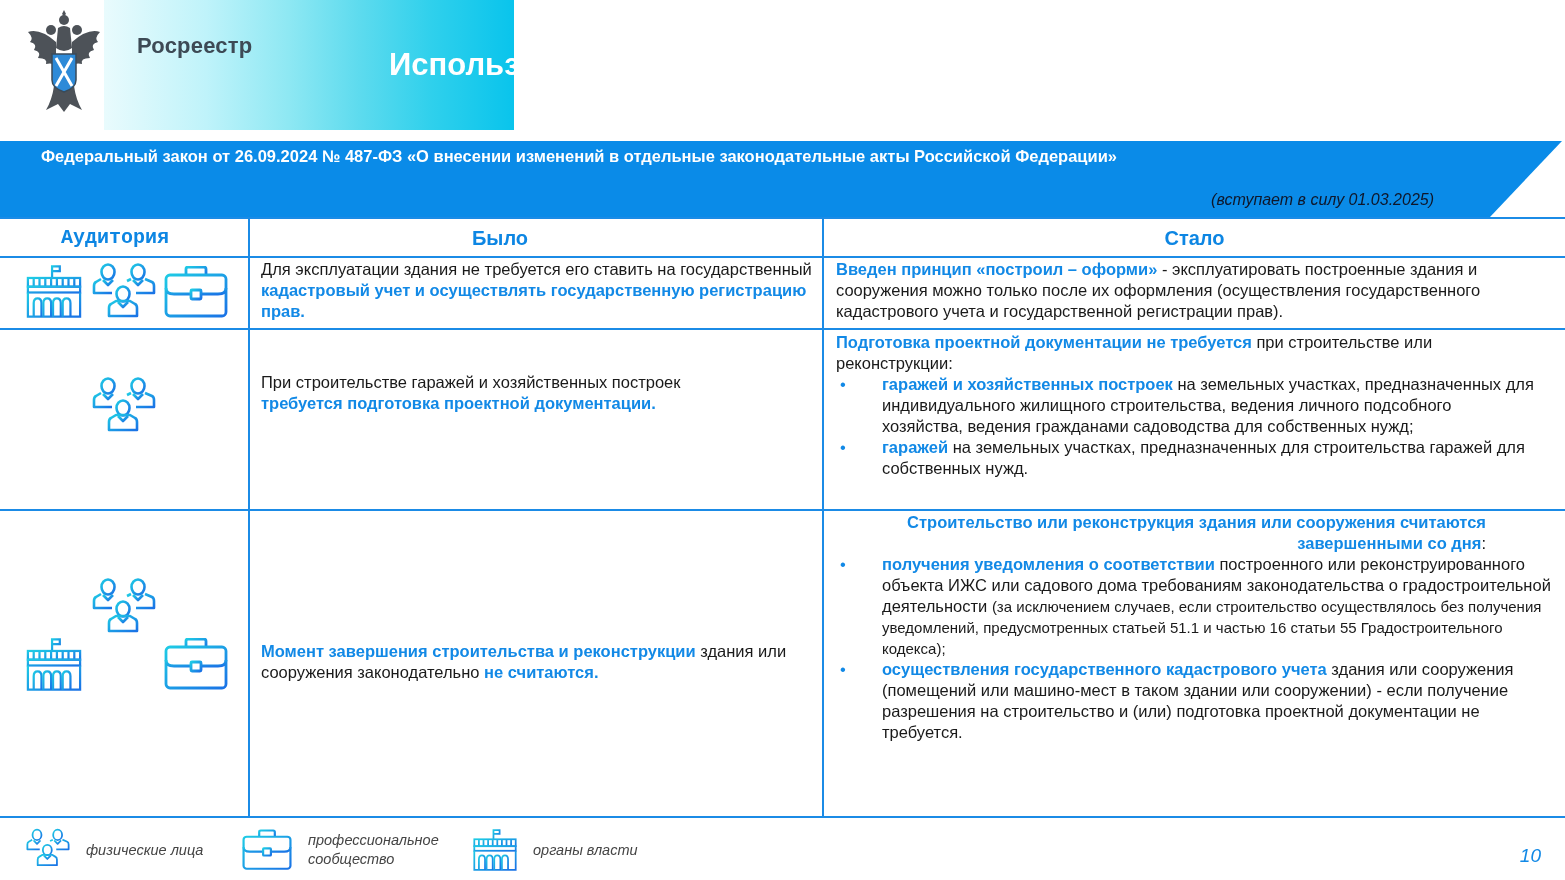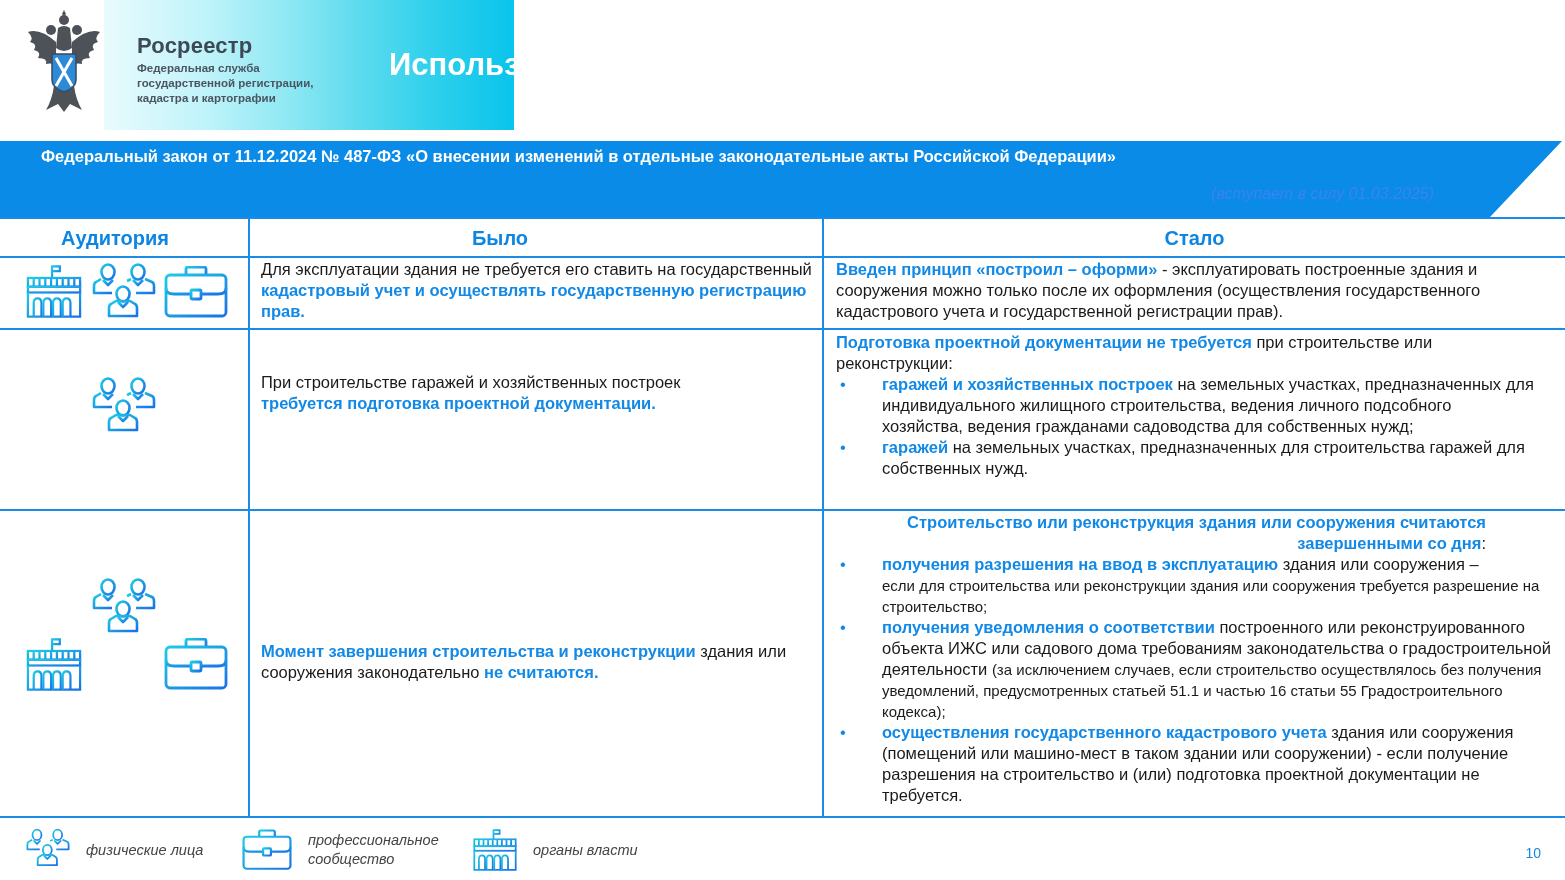--- a/index.html
+++ b/index.html
@@ -15,36 +15,36 @@
   .emblem { position: absolute; left: 24px; top: 8px; width: 80px; height: 110px; }
   .brand { position: absolute; left: 137px; top: 33px; }
   .brand-name { font-size: 22px; font-weight: bold; color: #3d4a55; letter-spacing: 0.2px; }
   .brand-sub { font-size: 11.5px; font-weight: bold; color: #4a5560; line-height: 15px; margin-top: 2px; }
   .slide-title { position: absolute; left: 389px; top: 47px; font-size: 31px; font-weight: bold; color: #ffffff; white-space: nowrap; width: 125px; overflow: hidden; }
 
   
   .banner { position: absolute; left: 0; top: 141px; width: 1565px; height: 76px; }
   .banner svg { position: absolute; left: 0; top: 0; }
   .banner-title { position: absolute; left: 41px; top: 6px; font-size: 16.5px; font-weight: bold; color: #ffffff; white-space: nowrap; }
-  .banner-date { position: absolute; right: 131px; top: 44px; font-size: 16px; font-style: italic; color: #3b82f6; }
+  .banner-date { position: absolute; right: 131px; top: 50px; font-size: 16px; font-style: italic; color: #0f172a; }
   .hline { position: absolute; left: 0; width: 1565px; height: 2px; background: #1b8be6; }
   .vline { position: absolute; width: 2px; background: #1b8be6; }
   .th { position: absolute; top: 217px; height: 40px; font-size: 20px; font-weight: bold; color: #0d86e3; text-align: center; line-height: 42px; }
 
   .cell { position: absolute; font-size: 16.5px; line-height: 21px; color: #1a1a1a; }
   .cell b.hl, .hl { color: #1289e6; font-weight: bold; }
   .cell .small { font-size: 15px; }
   .bul { position: relative; padding-left: 46px; }
   .bul::before { content: "•"; position: absolute; left: 4px; top: 0; color: #1289e6; }
 
   .icon { position: absolute; }
 
   
   .legend-item { position: absolute; font-size: 14.5px; font-style: italic; color: #444; line-height: 19px; }
-  .page-num { position: absolute; right: 24px; top: 845px; font-size: 14px; color: #1289e6; }
+  .page-num { position: absolute; right: 24px; top: 845px; font-size: 19px; color: #1289e6; font-style: italic; }
 </style>
 </head>
 <body>
 
 <svg width="0" height="0" style="position:absolute">
   <defs>
     <linearGradient id="ig" x1="0" y1="0" x2="1" y2="1">
       <stop offset="0" stop-color="#1ecbe5"></stop>
       <stop offset="1" stop-color="#1a72e6"></stop>
     </linearGradient>
@@ -96,47 +96,42 @@
       <path d="M34 20 Q40 16 46 20 L48 40 Q40 46 32 40 Z"></path>
       <path d="M32 34 Q16 20 4 24 Q10 30 6 34 Q14 36 10 42 Q18 44 14 50 Q24 50 22 56 Q30 54 32 60 Z"></path>
       <path d="M48 34 Q64 20 76 24 Q70 30 74 34 Q66 36 70 42 Q62 44 66 50 Q56 50 58 56 Q50 54 48 60 Z"></path>
       <path d="M30 78 Q28 92 22 102 L34 96 L40 104 L46 96 L58 102 Q52 92 50 78 Z"></path>
     </g>
     <path d="M28 46 L52 46 L52 72 Q52 80 40 84 Q28 80 28 72 Z" fill="#2d8ad8" stroke="#3a4a58" stroke-width="1.5"></path>
     <path d="M32 50 L48 78 M48 50 L32 78" stroke="#ffffff" stroke-width="3"></path>
   </svg>
   <div class="brand">
     <div class="brand-name">Росреестр</div>
-    <div class="brand-sub">
-      <div>Федеральная служба</div>
-      <div>государственной регистрации,</div>
-      <div>кадастра и картографии</div>
-    </div>
   </div>
   <div class="slide-title">Использование</div>
 </div>
 
 <div class="banner">
   <svg width="1565" height="76">
     <polygon points="0,0 1562,0 1490,76 0,76" fill="#0a8be8"></polygon>
   </svg>
-  <div class="banner-title">Федеральный закон от 11.12.2024 № 487-ФЗ «О внесении изменений в отдельные законодательные акты Российской Федерации»</div>
+  <div class="banner-title">Федеральный закон от 26.09.2024 № 487-ФЗ «О внесении изменений в отдельные законодательные акты Российской Федерации»</div>
   <div class="banner-date">(вступает в силу 01.03.2025)</div>
 </div>
 
 <div>
   <div class="hline" style="top:217px;"></div>
   <div class="hline" style="top:256px;"></div>
   <div class="hline" style="top:328px;"></div>
   <div class="hline" style="top:509px;"></div>
   <div class="hline" style="top:816px;"></div>
   <div class="vline" style="left:248px; top:217px; height:601px;"></div>
   <div class="vline" style="left:822px; top:217px; height:601px;"></div>
 
-  <div class="th" style="left:0; width:230px;">Аудитория</div>
+  <div class="th" style="left:0; width:230px;font-family:Liberation Mono, monospace;">Аудитория</div>
   <div class="th" style="left:250px; width:500px;">Было</div>
   <div class="th" style="left:824px; width:741px;">Стало</div>
 
   <div>
     <svg class="icon" style="left:25px; top:264px;" width="58" height="55">
         <use href="#sym-building"></use>
       </svg>
     <svg class="icon" style="left:92px; top:262px;" width="64" height="64">
         <use href="#sym-people"></use>
       </svg>
@@ -176,21 +171,20 @@
       </svg>
     <svg class="icon" style="left:164px; top:638px;" width="64" height="52">
         <use href="#sym-briefcase"></use>
       </svg>
 
     <div class="cell" style="left:261px; top:641px; width:555px;">
       <span class="hl">Момент завершения строительства и реконструкции</span><span> здания или сооружения законодательно </span><span class="hl">не считаются.</span>
     </div>
     <div class="cell" style="left:836px; top:512px; width:720px;">
       <div style="width:650px;text-align:right;"><span class="hl">Строительство или реконструкция здания или сооружения считаются завершенными со дня</span><span>:</span></div>
-      <div class="bul" style="width:720px;"><span class="hl">получения разрешения на ввод в эксплуатацию</span><span> здания или сооружения –</span><br><span class="small">если для строительства или реконструкции здания или сооружения требуется разрешение на строительство;</span></div>
       <div class="bul" style="width:720px;"><span class="hl">получения уведомления о соответствии</span><span> построенного или реконструированного  объекта ИЖС или садового дома требованиям законодательства о градостроительной деятельности </span><span class="small">(за исключением случаев, если строительство осуществлялось без получения уведомлений, предусмотренных статьей 51.1 и частью 16 статьи 55 Градостроительного кодекса);</span></div>
       <div class="bul" style="width:718px;"><span class="hl">осуществления государственного кадастрового учета</span><span> здания или сооружения (помещений или машино-мест в таком здании или сооружении) - если получение разрешения на строительство и (или) подготовка проектной документации не требуется.</span></div>
     </div>
   </div>
 </div>
 
 <div>
   <svg class="icon" style="left:26px; top:828px;" width="44" height="44">
       <use href="#sym-people"></use>
     </svg>

